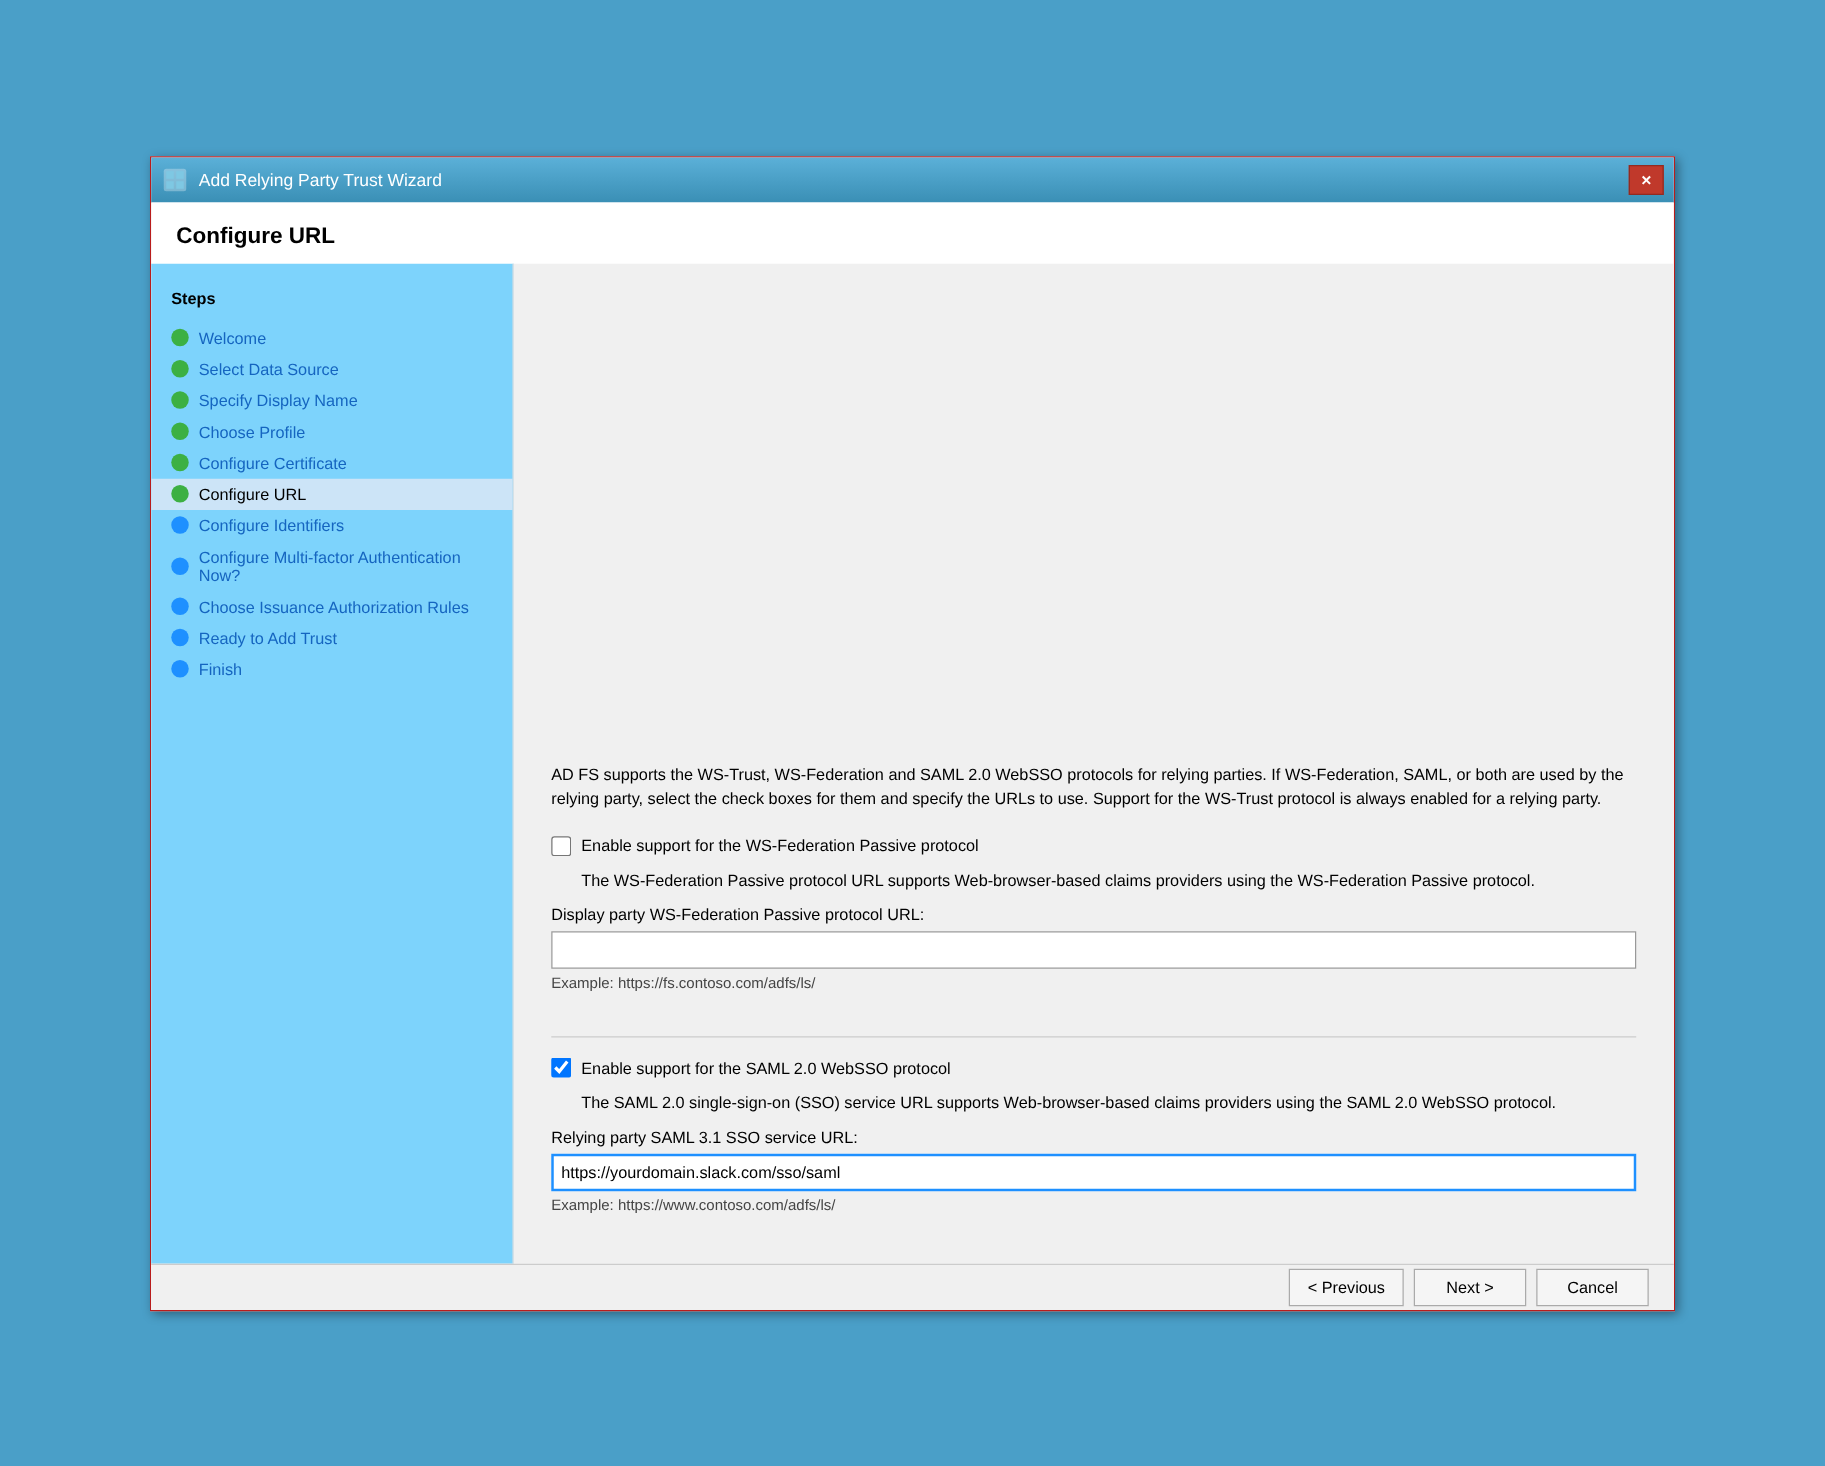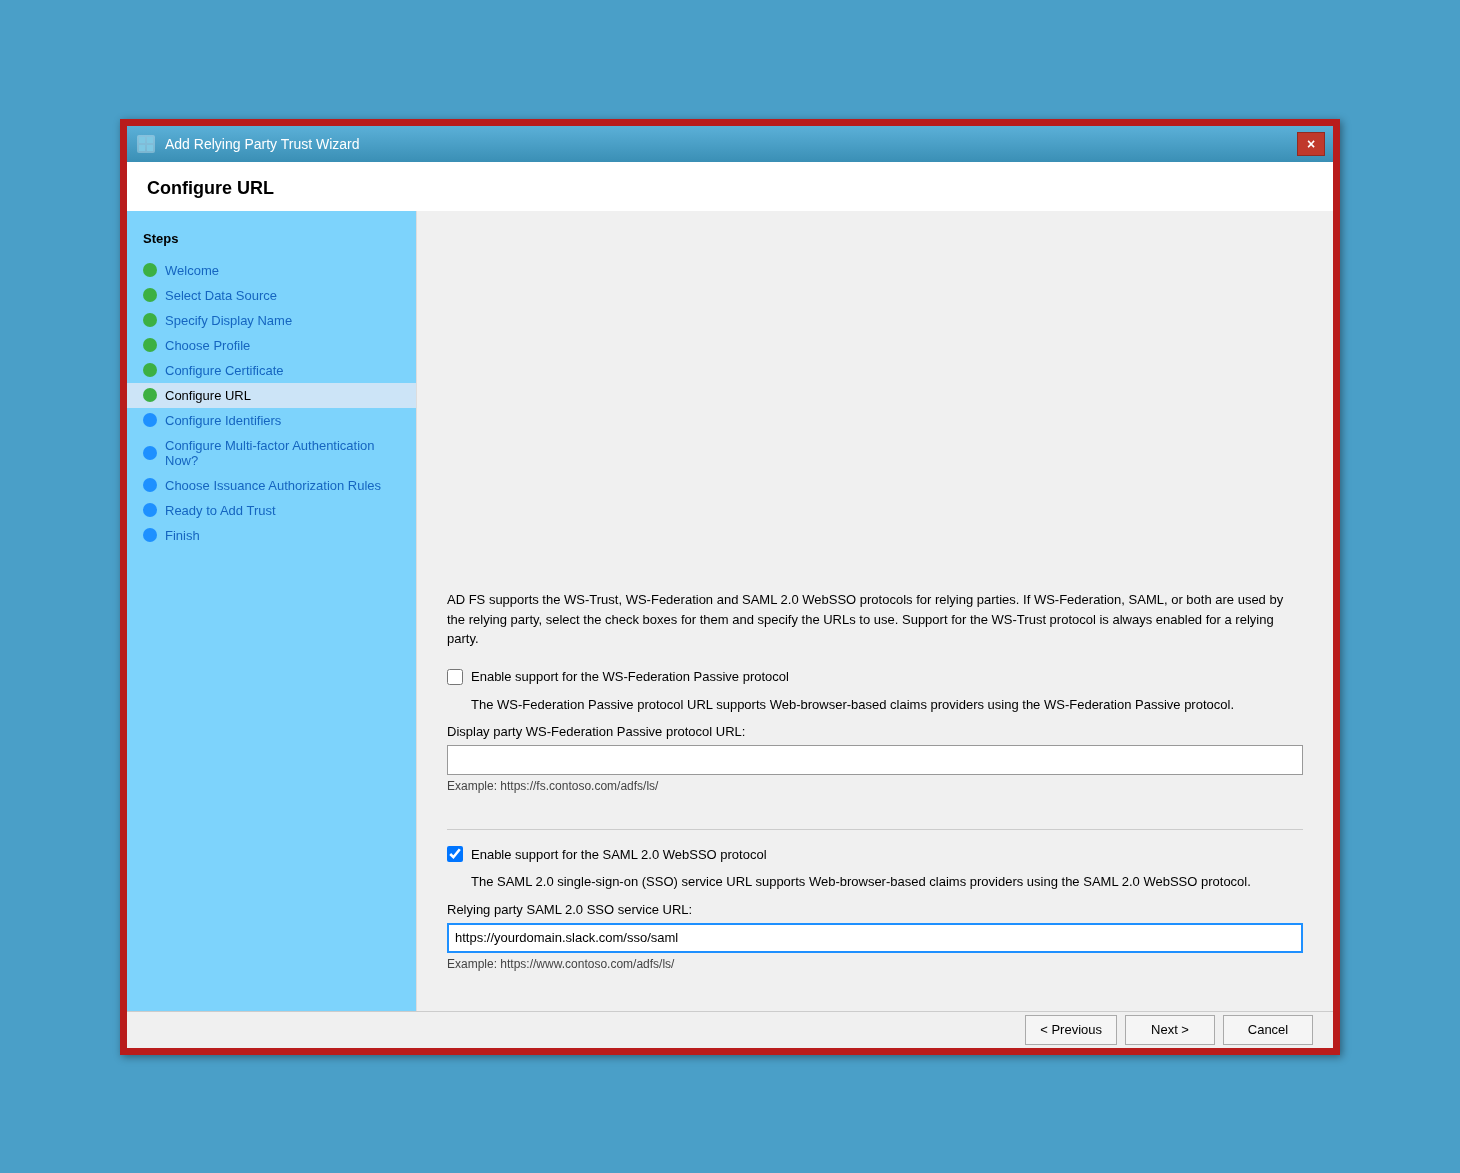--- a/index.html
+++ b/index.html
@@ -8,21 +8,21 @@
       font-size: 13px;
       background: #4a9fc8;
       display: flex;
       align-items: center;
       justify-content: center;
       min-height: 100vh;
     }
     .window {
       width: 1220px;
       background: #fff;
-      border: 7px solid #b91c1c;
+      border: 1px solid #b91c1c;
       box-shadow: 2px 2px 8px rgba(0,0,0,0.4);
     }
     .title-bar {
       background: linear-gradient(to bottom, #5bb0d8, #3a8fb5);
       display: flex;
       align-items: center;
       justify-content: space-between;
       padding: 6px 8px;
       height: 36px;
     }
@@ -287,21 +287,21 @@
         </div>
 
         <div class="divider-line"></div>
 
         <div class="section">
           <div class="checkbox-row">
             <input type="checkbox" id="saml-cb" checked="" style="">
             <label class="checkbox-label" for="saml-cb">Enable support for the SAML 2.0 WebSSO protocol</label>
           </div>
           <p class="section-description">The SAML 2.0 single-sign-on (SSO) service URL supports Web-browser-based claims providers using the SAML 2.0 WebSSO protocol.</p>
-          <div class="field-label">Relying party SAML 2.0 SSO service URL:</div>
+          <div class="field-label">Relying party SAML 3.1 SSO service URL:</div>
           <input type="text" class="text-input active-border" id="saml-url-input" value="https://yourdomain.slack.com/sso/saml" style="">
           <div class="example-text">Example: https://www.contoso.com/adfs/ls/</div>
         </div>
       </div>
     </div>
 
     <div class="footer">
       <button class="footer-btn">&lt; Previous</button>
       <button class="footer-btn">Next &gt;</button>
       <button class="footer-btn">Cancel</button>

